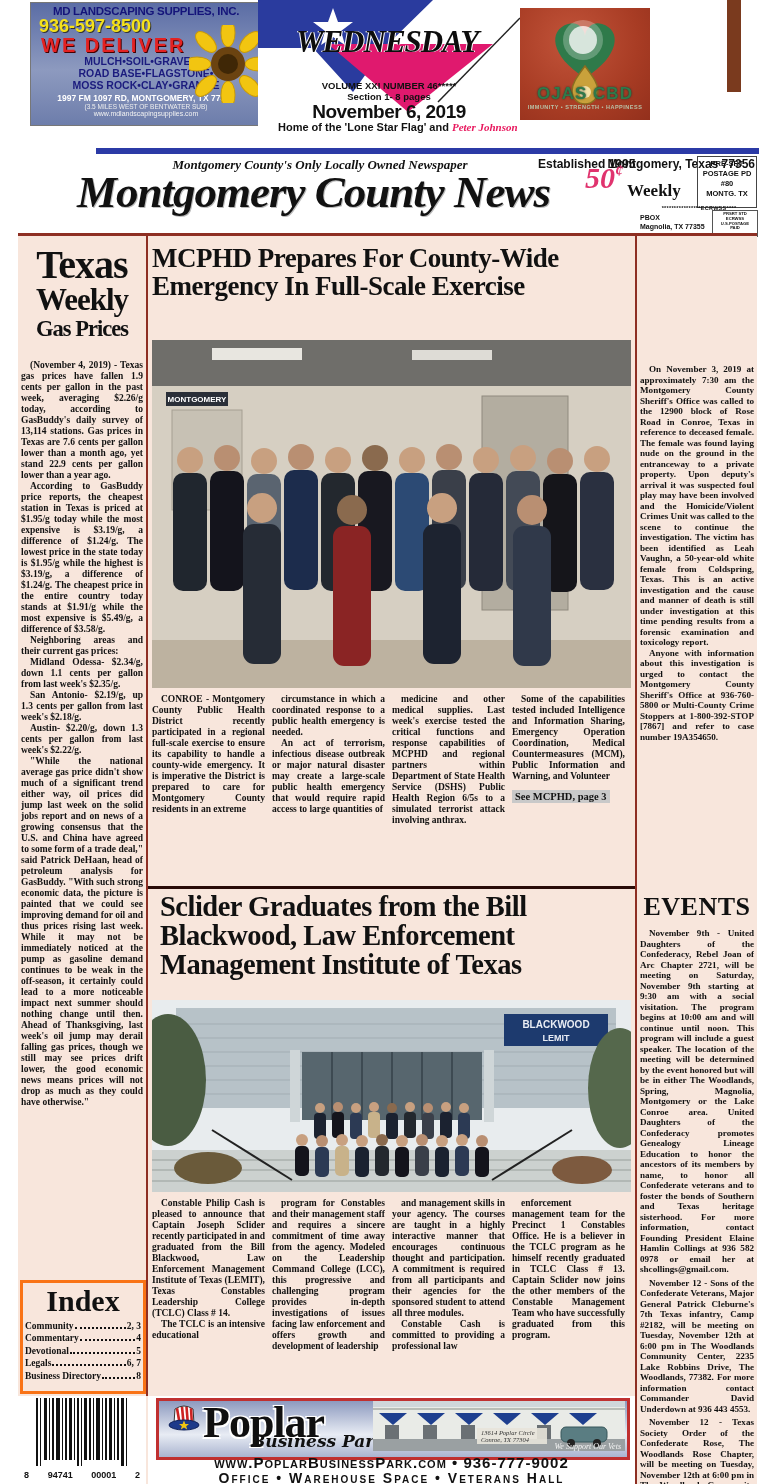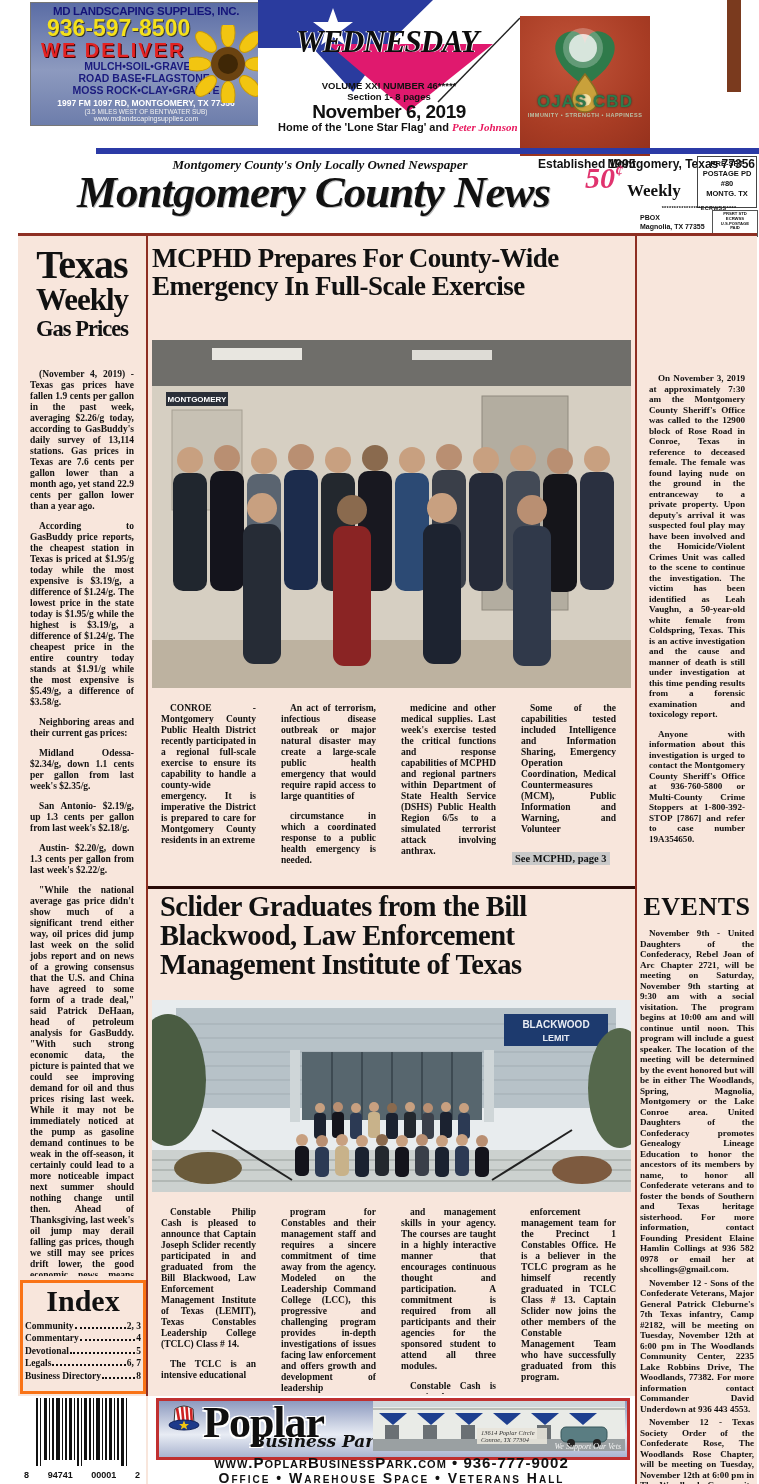--- a/index.html
+++ b/index.html
@@ -3,42 +3,42 @@
 <meta charset="utf-8">
 <style>
   html,body{margin:0;padding:0;background:#e9e9e9;}
   .page{position:relative;width:759px;height:1484px;background:#fff;margin:0 auto;overflow:hidden;
         font-family:"Liberation Serif",serif;color:#111;}
   
   .md-ad{position:absolute;left:30px;top:2px;width:230px;height:122px;
          background:linear-gradient(180deg,#5b6da5 0%,#8d9abf 55%,#6d7dab 100%);
          border:1px solid #777;text-align:center;font-family:"Liberation Sans",sans-serif;overflow:hidden;}
   .md-title{font-size:11.5px;font-weight:bold;color:#14147a;margin-top:2px;letter-spacing:-.3px;}
-  .md-phone{font-size:23px;font-weight:bold;color:#f5e11a;line-height:1;text-align:left;padding-left:16px;text-shadow:1px 1px 0 #333;}
+  .md-phone{font-size:18px;font-weight:bold;color:#f5e11a;line-height:1;text-align:left;padding-left:8px;text-shadow:1px 1px 0 #333;}
   .md-deliver{font-size:20px;font-weight:bold;color:#e32222;line-height:1;text-align:left;padding-left:10px;letter-spacing:2px;text-shadow:1px 1px 0 #400;}
   .md-prod{font-size:10.5px;font-weight:bold;color:#1b1b7e;line-height:1.15;}
   .md-addr{font-size:8.5px;font-weight:bold;color:#fff;margin-top:2px;}
   .md-note{font-size:6.5px;color:#eee;}
   .md-web{font-size:7px;color:#f2f2f2;}
   .sunflower{position:absolute;right:-6px;top:22px;}
   .flag-area{position:absolute;left:258px;top:0;width:262px;height:130px;background:#fff;padding-left:32px;}
   .flag-svg{position:absolute;left:0;top:0;}
   .weekday{position:absolute;left:-6px;top:24px;width:270px;text-align:center;
            font-size:31px;font-weight:bold;font-style:italic;letter-spacing:-1px;color:#0d0d0d;
            text-shadow:1px 0 0 #fff,-1px 0 0 #fff;}
   .vol-line{position:absolute;left:0;top:80px;width:262px;text-align:center;font-family:"Liberation Sans",sans-serif;
             font-size:9.5px;font-weight:bold;color:#101010;}
   .sec-line{position:absolute;left:0;top:91px;width:262px;text-align:center;font-family:"Liberation Sans",sans-serif;
             font-size:9.5px;font-weight:bold;}
   .date-line{position:absolute;left:0;top:101px;width:262px;text-align:center;font-family:"Liberation Sans",sans-serif;
              font-size:19px;font-weight:bold;letter-spacing:-.5px;}
   .home-line{position:absolute;left:20px;top:121px;width:380px;font-family:"Liberation Sans",sans-serif;
              font-size:11px;font-weight:bold;white-space:nowrap;}
   .home-name{color:#e8175d;font-style:italic;font-family:"Liberation Serif",serif;}
-  .ojas-ad{position:absolute;left:520px;top:16px;width:130px;height:140px;
+  .ojas-ad{position:absolute;left:520px;top:8px;width:130px;height:112px;
            background:radial-gradient(circle at 40% 30%,#c2543a 0%,#a83c24 60%,#93301c 100%);overflow:hidden;}
   .ojas-name{position:absolute;left:0;top:76px;width:130px;text-align:center;font-family:"Liberation Sans",sans-serif;
              font-size:17px;font-weight:bold;color:#2f7a4a;text-shadow:0 0 2px #133;letter-spacing:1px;}
   .ojas-tag{position:absolute;left:0;top:96px;width:130px;text-align:center;font-family:"Liberation Sans",sans-serif;
             font-size:5.5px;font-weight:bold;color:#b9c0a6;letter-spacing:.5px;}
   .brown-bar{position:absolute;left:727px;top:0;width:14px;height:92px;background:#7a3a1e;}
   .blue-bar{position:absolute;left:96px;top:148px;width:663px;height:6px;background:#2b3aa6;}
   
   .mast-tagline{position:absolute;left:105px;top:157px;width:430px;text-align:center;
                 font-size:13px;font-weight:bold;font-style:italic;}
@@ -60,21 +60,21 @@
   .content{position:absolute;left:18px;top:233px;width:739px;height:1251px;background:#f8e6dc;
            border-top:3px solid #8e2f23;}
   .vline-a{position:absolute;left:128px;top:0;width:2px;height:1160px;background:#8e2f23;}
   .vline-b{position:absolute;left:617px;top:0;width:2px;height:1251px;background:#8e2f23;}
   
   .left-col{position:absolute;left:0;top:0;width:128px;height:1251px;}
   .gas-t1{font-size:40px;font-weight:bold;letter-spacing:-1px;text-align:center;line-height:.95;margin-top:10px;}
   .gas-t2{font-size:31px;font-weight:bold;letter-spacing:-1px;text-align:center;line-height:1.05;}
   .gas-t3{font-size:22.5px;font-weight:bold;letter-spacing:-1px;text-align:center;line-height:1.1;}
   .gas-body{position:absolute;left:3px;top:124px;width:122px;height:916px;overflow:hidden;}
-  .body-text p{margin:9px;text-indent:9px;font-size:9.5px;line-height:11px;font-weight:bold;text-align:justify;}
+  .body-text p{margin:0;text-indent:9px;font-size:9.5px;line-height:11px;font-weight:bold;text-align:justify;}
   .index-box{position:absolute;left:2px;top:1044px;width:116px;height:108px;border:3px solid #f97316;padding:0 2px;}
   .index-title{font-size:30px;font-weight:bold;text-align:center;line-height:1.05;margin:2px 0 4px;}
   .idx-row{display:flex;align-items:flex-end;font-size:9.5px;font-weight:bold;margin-bottom:2.5px;}
   .idx-lead{flex:1;border-bottom:2px dotted #111;margin:0 1px 2px;}
   .barcode-area{position:absolute;left:0;top:1160px;width:128px;height:91px;background:#fff;}
   .bc-digits{position:absolute;left:0;top:74px;width:128px;font-family:"Liberation Sans",sans-serif;
              font-size:9px;font-weight:bold;display:flex;justify-content:space-between;padding:0 6px;box-sizing:border-box;}
   
   .center-col{position:absolute;left:130px;top:0;width:487px;height:1251px;}
   .mcphd-head{font-size:27px;font-weight:bold;line-height:1.05;letter-spacing:-.5px;padding:8px 4px 0;}
@@ -359,22 +359,22 @@
         </g>
         <rect x="14" y="52" width="62" height="14" fill="#2a2f38"></rect>
         <text x="45" y="62" text-anchor="middle" font-size="8" font-weight="bold" fill="#fff" font-family="Liberation Sans, sans-serif">MONTGOMERY</text>
       </svg>
 
       <div class="cols row1 body-text">
         <div class="tcol">
           <p>CONROE - Montgomery County Public Health District recently participated in a regional full-scale exercise to ensure its capability to handle a county-wide emergency. It is imperative the District is prepared to care for Montgomery County residents in an extreme</p>
         </div>
         <div class="tcol">
+          <p>circumstance in which a coordinated response to a public health emergency is needed.</p>
           <p>An act of terrorism, infectious disease outbreak or major natural disaster may create a large-scale public health emergency that would require rapid access to large quantities of</p>
-          <p>circumstance in which a coordinated response to a public health emergency is needed.</p>
         </div>
         <div class="tcol">
           <p>medicine and other medical supplies. Last week's exercise tested the critical functions and response capabilities of MCPHD and regional partners within Department of State Health Service (DSHS) Public Health Region 6/5s to a simulated terrorist attack involving anthrax.</p>
         </div>
         <div class="tcol">
           <p>Some of the capabilities tested included Intelligence and Information Sharing, Emergency Operation Coordination, Medical Countermeasures (MCM), Public Information and Warning, and Volunteer</p>
           <span class="continued">See MCPHD, page 3</span>
         </div>
       </div>
 

